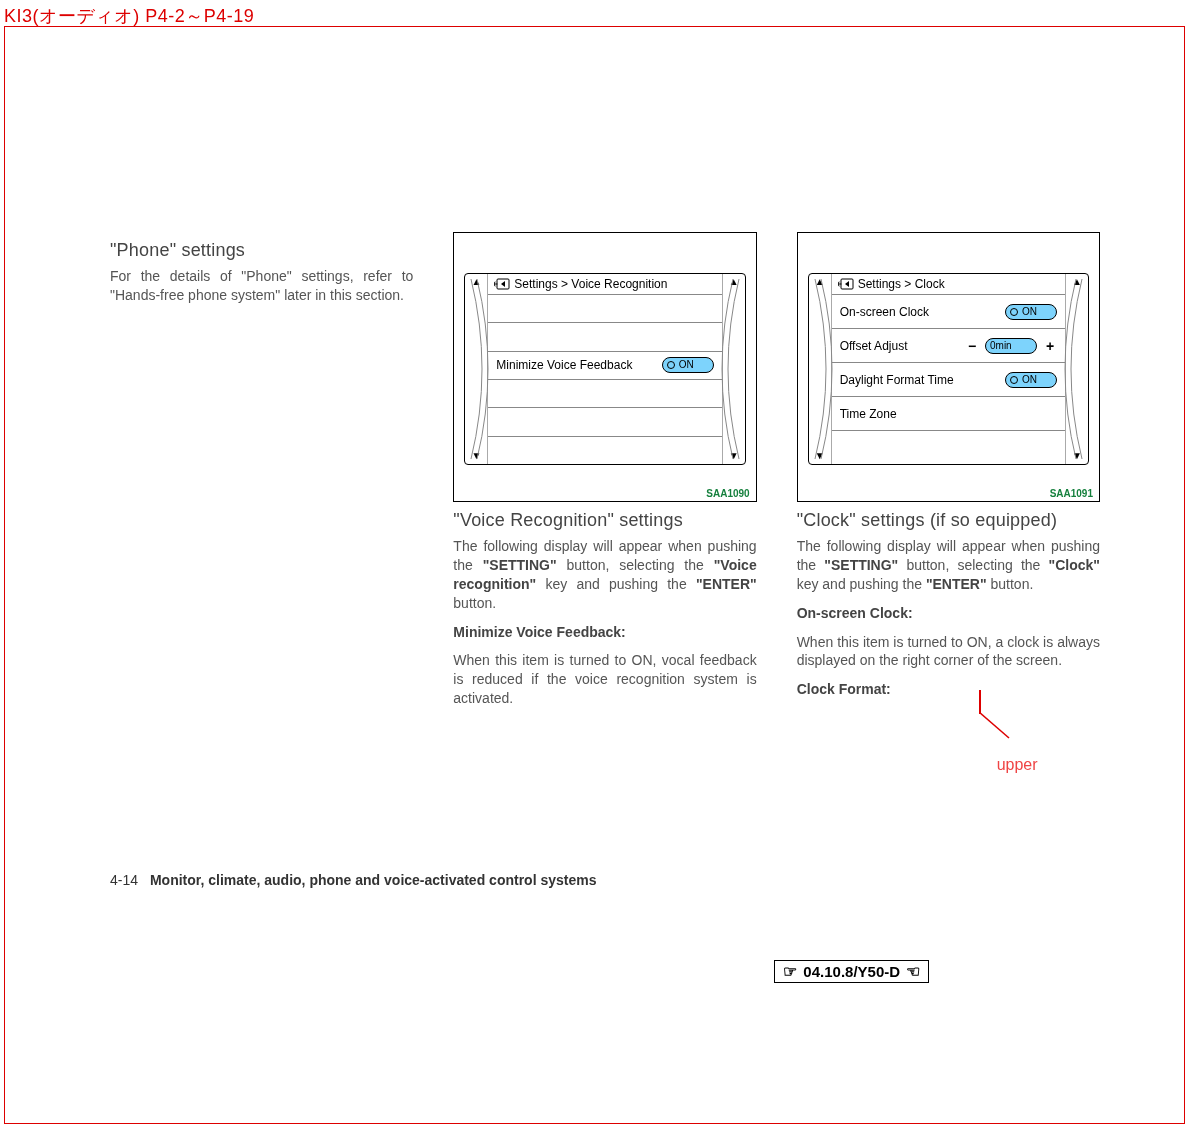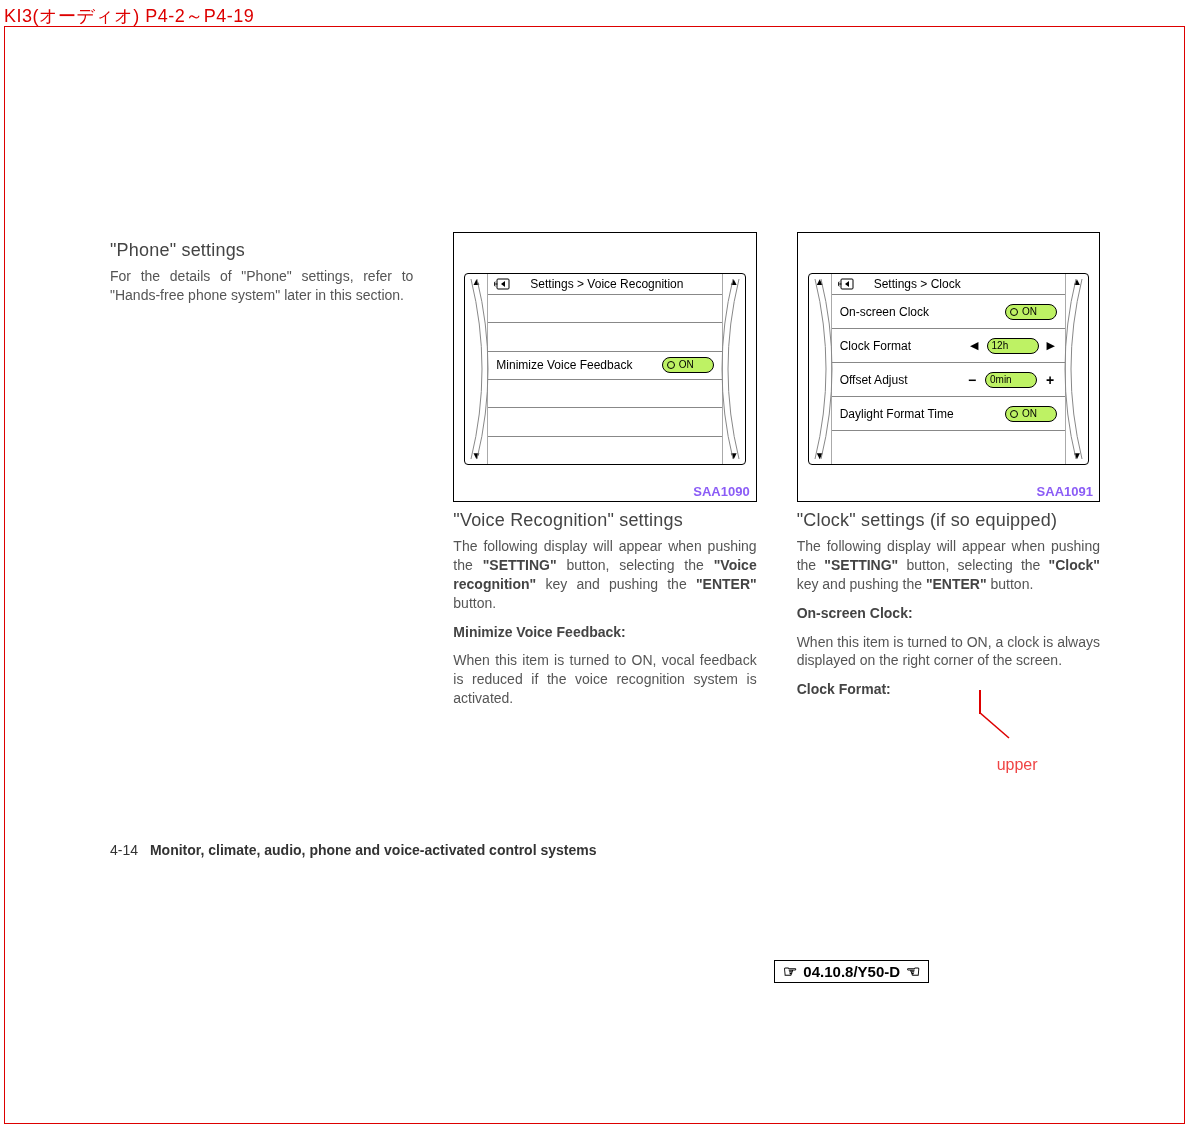--- a/index.html
+++ b/index.html
@@ -68,23 +68,23 @@
     height: 270px;
     box-sizing: border-box;
     padding: 40px 10px 6px 10px;
     position: relative;
     background:#fff;
   }
   .figure-code {
     position: absolute;
     right: 6px;
     bottom: 2px;
-    font-size: 13px;
+    font-size: 10px;
     font-weight: bold;
-    color:#8b5cf6;
+    color:#15803d;
   }
   .screen {
     border: 1px solid #000;
     border-radius: 4px;
     height: 190px;
     position: relative;
     display: flex;
     overflow:hidden;
   }
   .side-arc {
@@ -111,21 +111,21 @@
   .side-arc.left .arc-svg { left:-2px; }
   .side-arc.right .arc-svg { right:-2px; transform: scaleX(-1); }
   .screen-main {
     flex:1;
     display:flex;
     flex-direction:column;
   }
   .breadcrumb-row {
     display:flex;
     align-items:center;
-    gap:20px;
+    gap:4px;
     padding: 3px 6px;
     border-bottom: 1px solid #888;
     font-size: 12px;
     color:#000;
   }
   .back-icon {
     width:16px; height:12px;
     display:inline-block;
   }
   .rows {
@@ -148,42 +148,42 @@
   .pill {
     border:1px solid #000;
     border-radius: 9px;
     font-size:10px;
     padding: 0px 8px 0px 4px;
     display:inline-flex;
     align-items:center;
     gap:4px;
     min-width: 38px;
     line-height:14px;
-    background:#bef264;
+    background:#7dd3fc;
   }
   .pill .dot {
     width:6px; height:6px; border:1px solid #000; border-radius:50%;
     display:inline-block;
   }
   .tri {
     font-size:11px;
     color:#000;
     padding:0 2px;
   }
   .pm {
     font-size:14px;
     font-weight:bold;
     width:14px;
     text-align:center;
   }
 
   .page-footer {
     position:absolute;
     left:110px;
-    top: 842px;
+    top: 872px;
     font-size: 14px;
     color:#333;
   }
   .page-footer .pn { font-weight:normal; margin-right:8px;}
   .page-footer .section { font-weight:bold; }
 
   .revision-box {
     position:absolute;
     left: 774px;
     top: 960px;
@@ -310,41 +310,36 @@
             </div>
             <div class="rows">
               <div class="menu-row">
                 <span class="label">On-screen Clock</span>
                 <span class="pill">
                     <span class="dot"></span>
                     <span>ON</span>
                   </span>
               </div>
               <div class="menu-row">
-                <span class="label">Clock Format</span>
-                <span class="tri">◀</span>
-                <span class="pill">
-                    <span>12h</span>
-                  </span>
-                <span class="tri">▶</span>
-              </div>
-              <div class="menu-row">
                 <span class="label">Offset Adjust</span>
                 <span class="pm">−</span>
                 <span class="pill">
                     <span>0min</span>
                   </span>
                 <span class="pm">+</span>
               </div>
               <div class="menu-row">
                 <span class="label">Daylight Format Time</span>
                 <span class="pill">
                     <span class="dot"></span>
                     <span>ON</span>
                   </span>
+              </div>
+              <div class="menu-row">
+                <span class="label">Time Zone</span>
               </div>
               <div class="menu-row"></div>
             </div>
           </div>
           <div class="side-arc right">
             <div class="arc-arrow">▲</div>
             <svg class="arc-svg" viewBox="0 0 40 190">
               <path d="M 8 5 Q 30 95 8 185" fill="none" stroke="#888" stroke-width="1"></path>
               <path d="M 14 5 Q 36 95 14 185" fill="none" stroke="#888" stroke-width="1"></path>
             </svg>

